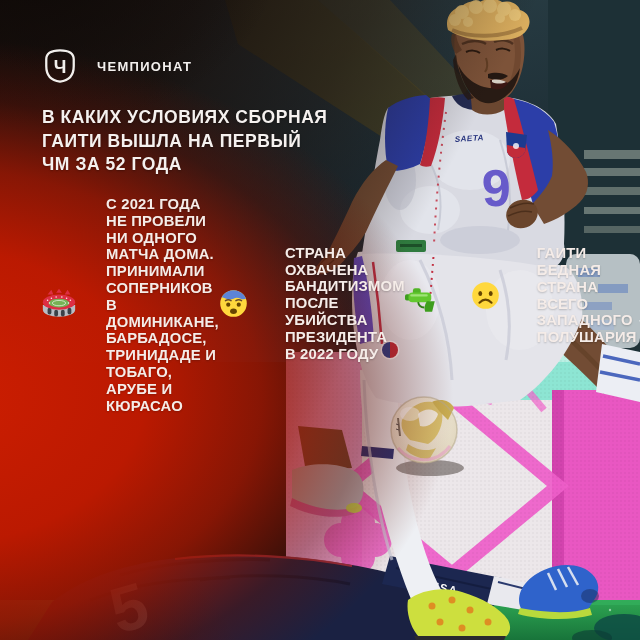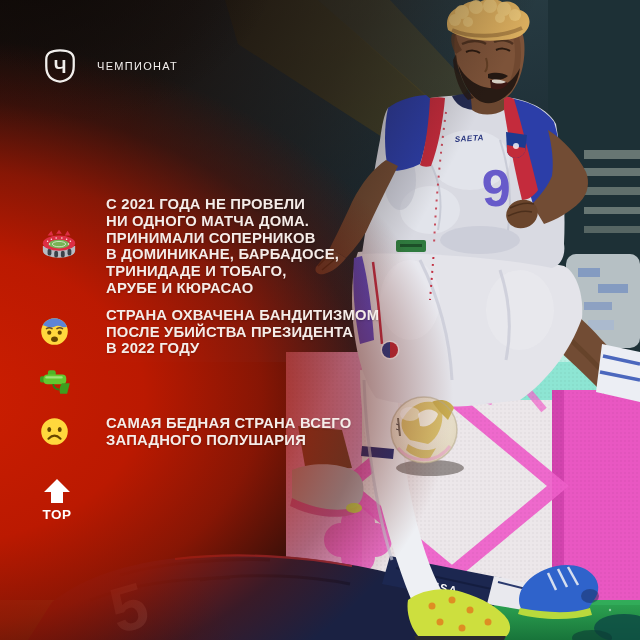--- a/index.html
+++ b/index.html
@@ -20,27 +20,27 @@
       radial-gradient(55% 42% at 0% 108%,
         rgba(70,10,4,0.85), rgba(70,10,4,0) 70%),
       radial-gradient(50% 35% at 6% -6%,
         rgba(14,9,7,0.92), rgba(14,9,7,0) 75%),
       linear-gradient(118deg,
         rgba(22,13,10,0.97) 0%, rgba(24,14,10,0.85) 20%,
         rgba(26,15,11,0.50) 38%, rgba(26,15,11,0) 55%);
   }
   .content{position:absolute;inset:0;}
   .logo{position:absolute;left:42px;top:48px;display:flex;align-items:center;gap:19px;}
-  .logo-word{font-size:11px;font-weight:400;letter-spacing:1.3px;color:#f3f0ee;}
+  .logo-word{font-size:13px;font-weight:700;letter-spacing:1.3px;color:#f3f0ee;}
   .headline{
     position:absolute;left:42px;top:106px;width:420px;
     font-size:17.5px;line-height:23.5px;font-weight:700;letter-spacing:0.55px;
     color:#f5f1ef;white-space:pre-line;text-shadow:0 1px 2px rgba(0,0,0,.28);
   }
-  .bullets{position:absolute;left:40px;top:196px;width:440px;display:flex;flex-direction:column;}
+  .bullets{position:absolute;left:40px;top:196px;width:440px;display:flex;flex-direction:row;}
   .bullet{display:flex;align-items:center;}
   .bullet:nth-child(1){margin-bottom:10px;}
   .bullet:nth-child(2){margin-bottom:13px;}
   .bullet:nth-child(3){margin-bottom:21px;}
   .bullet:nth-child(4){margin-bottom:29px;}
   .icon-box{width:66px;flex:0 0 66px;display:flex;justify-content:flex-start;align-items:center;}
   .bullet-text{
     font-size:14.8px;line-height:16.8px;font-weight:700;letter-spacing:0.2px;
     color:#f5ece8;white-space:pre-line;text-shadow:0 1px 2px rgba(0,0,0,.22);
   }
@@ -300,20 +300,23 @@
   <div class="content">
 
     <div class="logo">
       <svg width="36" height="36" viewBox="0 0 38 38">
         <path d="M19,2.5 C27,2.5 33.5,5 33.5,12 L33.5,19 C33.5,29.5 27.5,34.5 19,35.5 C10.5,34.5 4.5,29.5 4.5,19 L4.5,12 C4.5,5 11,2.5 19,2.5 Z" stroke="#f2efec" stroke-width="2.4" fill="none"></path>
         <text x="19" y="26" font-size="19" font-weight="700" fill="#f2efec" text-anchor="middle">Ч</text>
       </svg>
       <span class="logo-word">ЧЕМПИОНАТ</span>
     </div>
 
+    <div class="headline">В КАКИХ УСЛОВИЯХ СБОРНАЯ
+ГАИТИ ВЫШЛА НА ПЕРВЫЙ
+ЧМ ЗА 52 ГОДА</div>
 
     <div class="bullets">
 
       <div class="bullet">
         <div class="icon-box">
           <svg width="38" height="34" viewBox="0 0 40 34">
             <polygon points="8,6 12,1 14,6" fill="#dd2e44"></polygon>
             <polygon points="17,4 20,0 23,4" fill="#dd2e44"></polygon>
             <polygon points="26,6 29,1 32,6" fill="#dd2e44"></polygon>
             <path d="M3,17 v5 a17,7.5 0 0 0 34,0 v-5 Z" fill="#b8bdc4"></path>
@@ -387,21 +390,21 @@
 
       <div class="bullet">
         <div class="icon-box">
           <svg width="29" height="29" viewBox="0 0 36 36">
             <circle cx="18" cy="18" r="16.5" fill="#ffd83d"></circle>
             <ellipse cx="11.5" cy="15.5" rx="2.4" ry="3.2" fill="#664500"></ellipse>
             <ellipse cx="24.5" cy="15.5" rx="2.4" ry="3.2" fill="#664500"></ellipse>
             <path d="M10.5,27 Q18,19.5 25.5,27" stroke="#664500" stroke-width="2.6" stroke-linecap="round" fill="none"></path>
           </svg>
         </div>
-        <div class="bullet-text">САМАЯ БЕДНАЯ СТРАНА ВСЕГО
+        <div class="bullet-text">ГАИТИ БЕДНАЯ СТРАНА ВСЕГО
 ЗАПАДНОГО ПОЛУШАРИЯ</div>
       </div>
 
       <div class="bullet">
         <div class="icon-box">
           <svg width="34" height="44" viewBox="0 0 34 44">
             <polygon points="17,1 30,14 23,14 23,25 11,25 11,14 4,14" fill="#ffffff"></polygon>
             <text x="17" y="41" font-size="13.5" font-weight="700" letter-spacing="0.5" fill="#ffffff" text-anchor="middle">TOP</text>
           </svg>
         </div>

